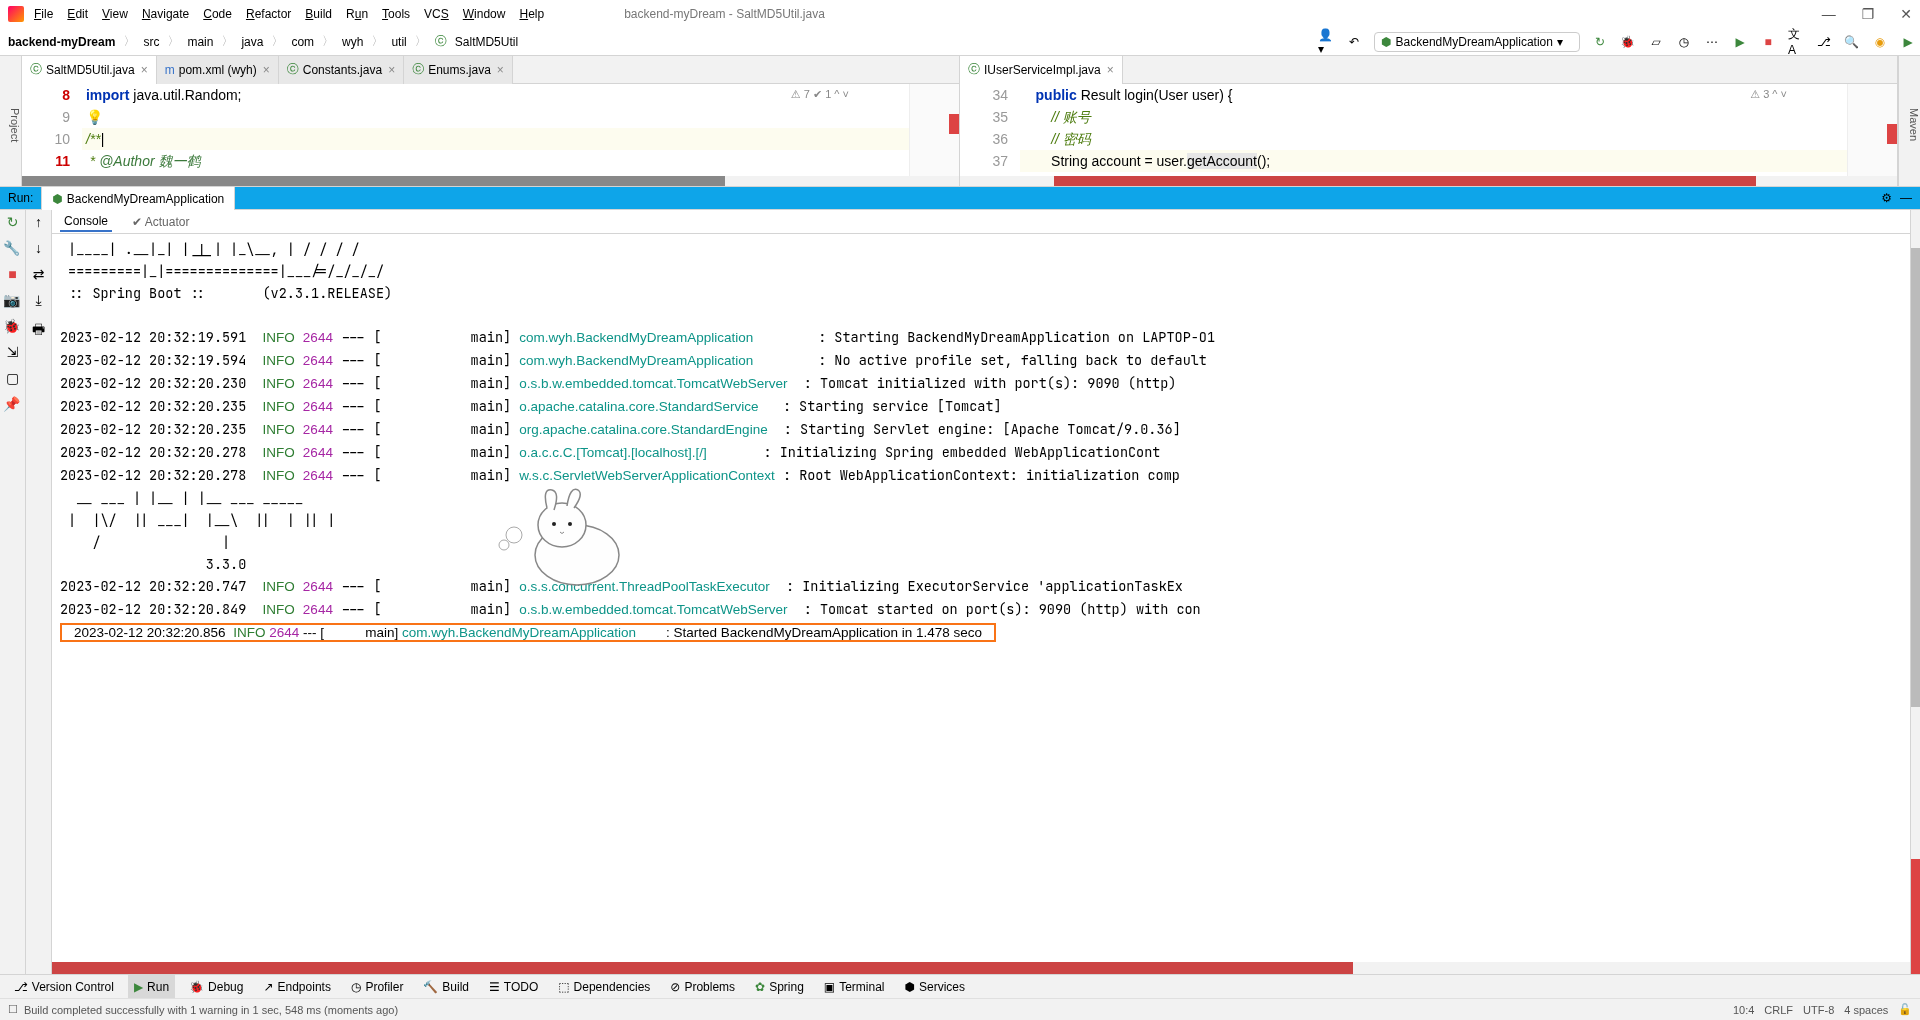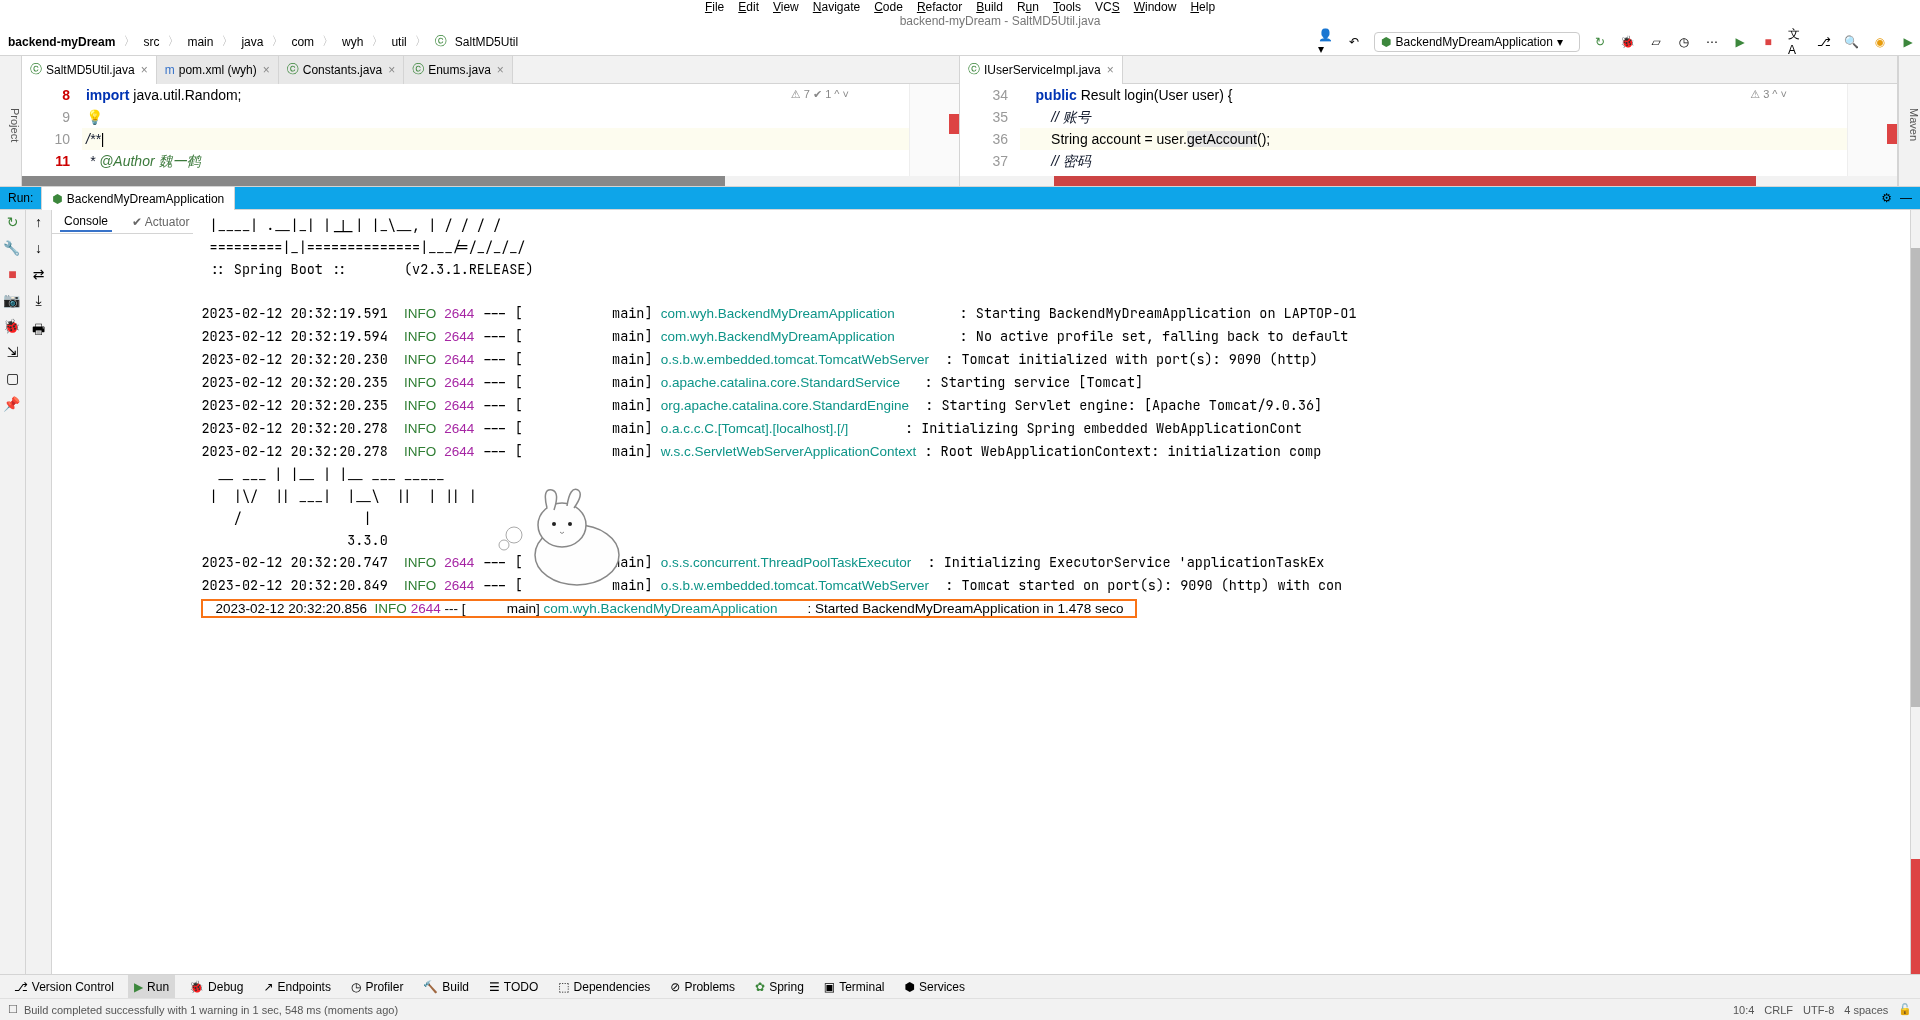--- a/index.html
+++ b/index.html
@@ -1,17 +1,17 @@
 <!DOCTYPE html>
 <html><head>
 <meta charset="utf-8">
 <style>
 * { margin: 0; padding: 0; box-sizing: border-box; font-family: "Segoe UI", Arial, sans-serif; }
 body { width: 1920px; height: 1020px; background: #fff; font-size: 12px; color: #000; overflow: hidden; display: flex; flex-direction: column; }
-.titlebar { height: 28px; display: flex; align-items: center; padding: 0 8px; background: #fff; flex-direction: column; }
+.titlebar { height: 28px; display: flex; align-items: center; padding: 0 8px; background: #fff; }
 .titlebar .app-icon { width: 16px; height: 16px; background: linear-gradient(135deg,#f06,#f90); border-radius: 2px; margin-right: 10px; }
 .menubar { display: flex; gap: 14px; }
 .menubar span { cursor: pointer; }
 .menubar span u { text-decoration: underline; }
 .titlebar-title { margin-left: 80px; color: #777; }
 .win-ctrl { margin-left: auto; display: flex; gap: 26px; font-size: 14px; color: #555; }
 .navbar { height: 28px; display: flex; align-items: center; background: #fff; border-bottom: 1px solid #d4d4d4; padding: 0 4px; }
 .breadcrumb { display: flex; align-items: center; }
 .breadcrumb span { padding: 2px 4px; }
 .breadcrumb .sep { color: #aaa; }
@@ -28,21 +28,21 @@
 .tab { height: 28px; display: flex; align-items: center; padding: 0 8px; gap: 4px; background: #e8e8e8; border-right: 1px solid #d4d4d4; cursor: pointer; }
 .tab.active { background: #fff; }
 .tab .close { color: #888; font-size: 12px; margin-left: 2px; }
 .editor-body { flex: 1; display: flex; font-family: "JetBrains Mono", Consolas, monospace; font-size: 14px; overflow: hidden; }
 .line-nums { width: 60px; text-align: right; padding-right: 12px; color: #999; background: #fff; }
 .line-nums div { height: 22px; line-height: 22px; }
 .line-nums .red { color: #c00; font-weight: bold; }
 .code-area { flex: 1; position: relative; }
 .code-area .line { height: 22px; line-height: 22px; white-space: pre; }
 .kw { color: #0033b3; font-weight: bold; }
-.cm { color: #0f172a; font-style: italic; }
+.cm { color: #4d7c0f; font-style: italic; }
 .doc { color: #3c7a3c; font-style: italic; }
 .hl { background: #e6e6e6; }
 .caret { background: #fdfcef; }
 .insp { position: absolute; top: 4px; right: 60px; font-size: 11px; color: #888; display: flex; gap: 6px; align-items: center; }
 .minimap { width: 50px; background: #fafafa; border-left: 1px solid #eee; position: relative; }
 .minimap .err { position: absolute; right: 0; width: 10px; height: 20px; background: #d44; }
 .hscroll { height: 10px; background: #f2f2f2; position: relative; }
 .hscroll .thumb { position: absolute; height: 10px; background: #888; }
 .run-panel-head { height: 24px; background: #0ea5e9; border-top: 1px solid #d4d4d4; border-bottom: 1px solid #d4d4d4; display: flex; align-items: center; padding: 0 8px; }
 .run-panel-head .tab-run { background: #fff; border: 1px solid #d4d4d4; border-bottom: none; padding: 2px 10px; display: flex; align-items: center; gap: 4px; height: 24px; }
@@ -62,21 +62,21 @@
 .bottom-bar .btn { display: flex; align-items: center; gap: 4px; padding: 0 6px; height: 24px; }
 .bottom-bar .btn.active { background: #d8d8d8; }
 .status-bar { height: 22px; background: #f2f2f2; border-top: 1px solid #e0e0e0; display: flex; align-items: center; padding: 0 8px; font-size: 11px; color: #555; }
 .status-bar .spacer { flex: 1; }
 .ic-g { color: #3c873c; }
 .ic-r { color: #d44; }
 .ic-b { color: #3873c9; }
 .ic-o { color: #e89c0c; }
 .hscroll-console { height: 12px; background: #f2f2f2; position: relative; }
 .hscroll-console .thumb { position: absolute; height: 12px; background: #c44; left: 0; width: 70%; }
-.console-wrap { flex: 1; display: flex; flex-direction: row; min-width: 0; position: relative; }
+.console-wrap { flex: 1; display: flex; flex-direction: column; min-width: 0; position: relative; }
 .bunny { position: absolute; left: 440px; top: 270px; width: 140px; height: 110px; pointer-events: none; }
 </style>
 </head>
 <body>
 
 <div class="titlebar">
   <div class="app-icon"></div>
   <div class="menubar">
     <span><u>F</u>ile</span>
     <span><u>E</u>dit</span>
@@ -208,22 +208,22 @@
           <div>34</div>
           <div>35</div>
           <div>36</div>
           <div>37</div>
           <div>38</div>
         </div>
         <div class="code-area">
           <div class="insp">⚠ 3  ^  ˅</div>
           <div class="line">    <span class="kw">public</span> Result login(User user) {</div>
           <div class="line">        <span class="cm">// 账号</span></div>
+          <div class="line">        <span class="cm">// 密码</span></div>
           <div class="line caret">        String account = user.<span class="hl">getAccount</span>();</div>
-          <div class="line">        <span class="cm">// 密码</span></div>
           <div class="line">        String password = user.getPassword();</div>
         </div>
         <div class="minimap">
             <div class="err" style="top:40px"></div>
           </div>
       </div>
       <div class="hscroll">
           <div class="thumb" style="left:10%;width:75%;background:#c44"></div>
         </div>
     </div>

